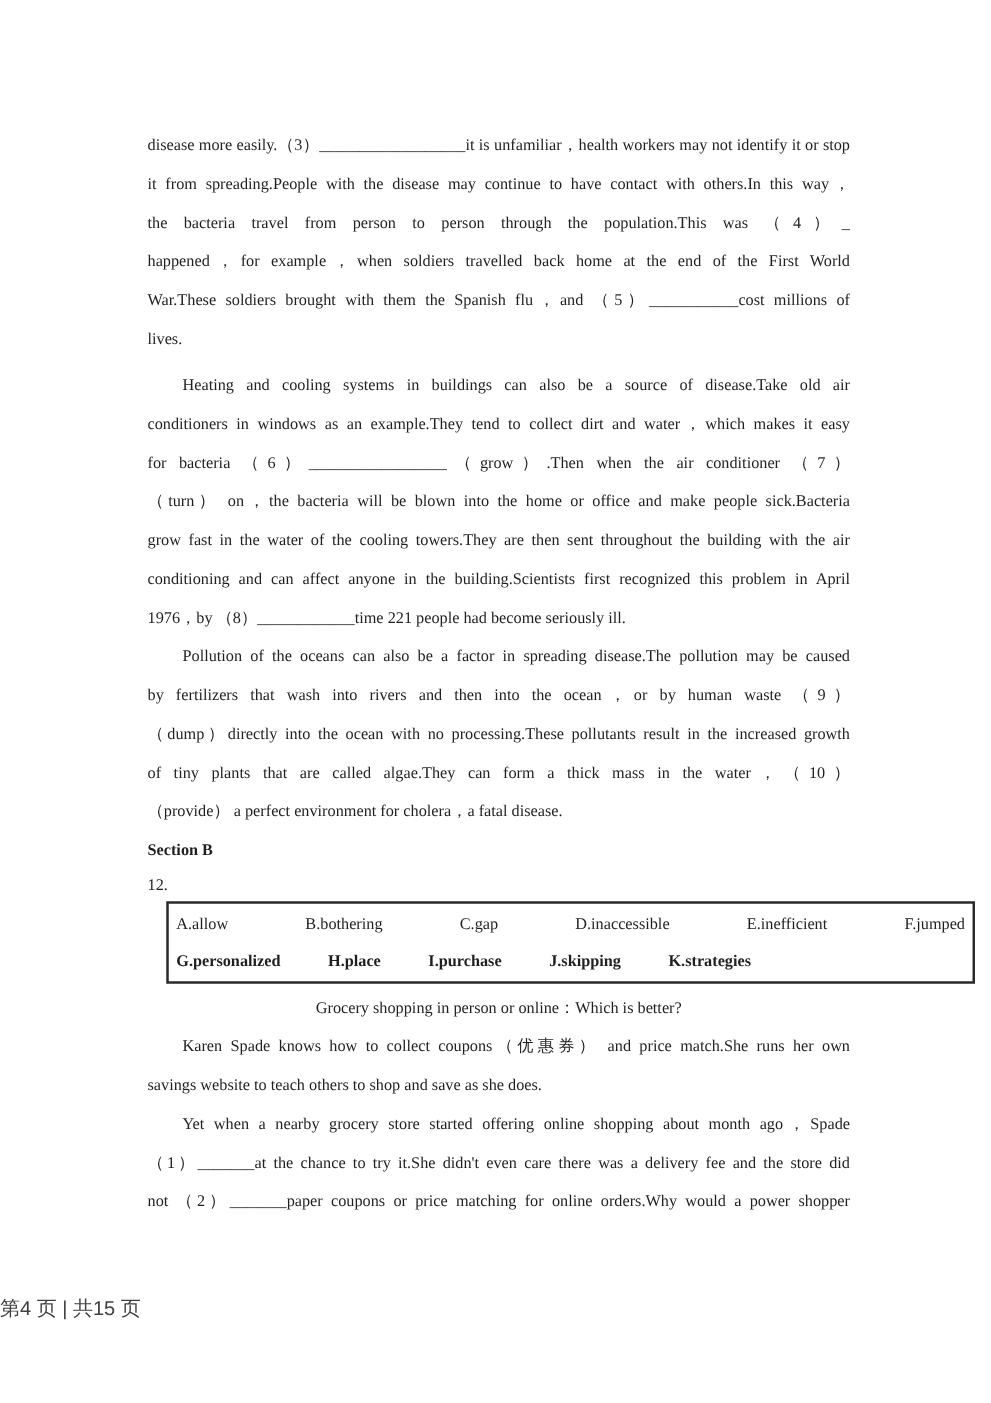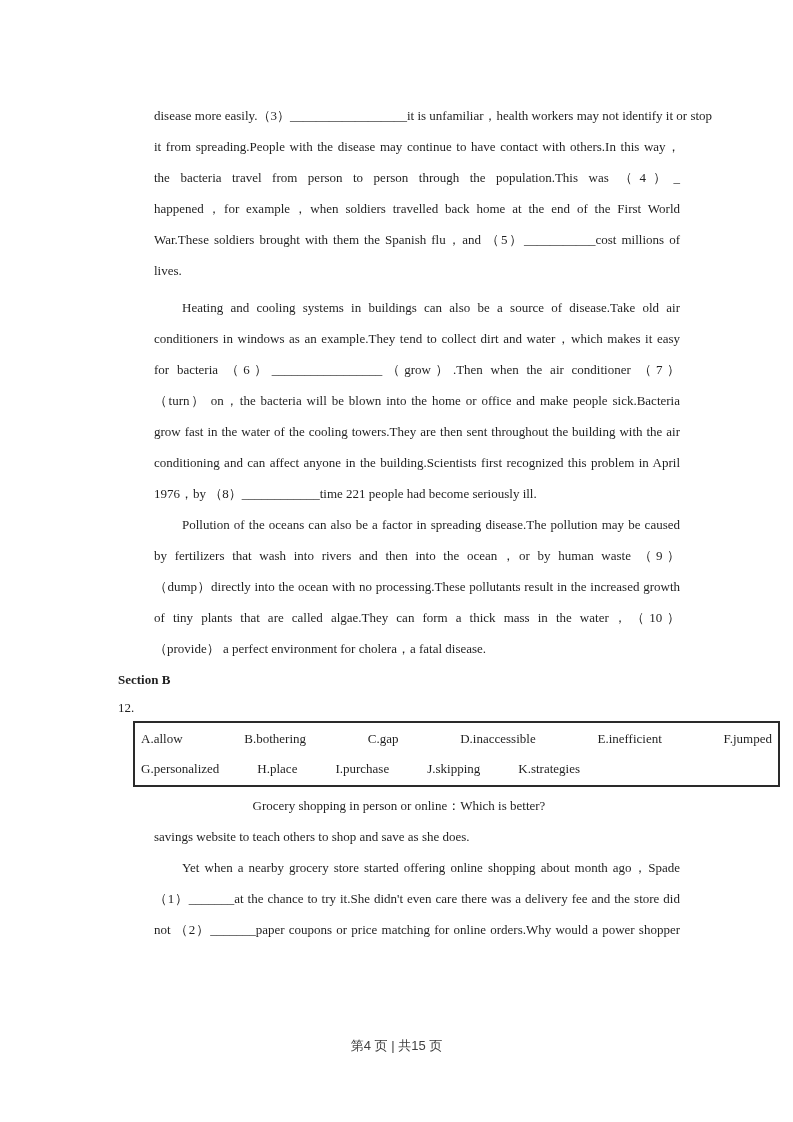--- a/index.html
+++ b/index.html
@@ -20,21 +20,20 @@
     position: absolute;
     left: 118px;
     top: 100px;
     width: 562px;
     font-size: 13px;
   }
   .line {
     line-height: 31px;
     height: 31px;
     white-space: nowrap;
-    margin-left: 36px;
   }
   .j {
     text-align: justify;
     text-align-last: justify;
   }
   .last {
     text-align: left;
   }
   .ind {
     text-indent: 28px;
@@ -56,34 +55,34 @@
     border: 2px solid #2a2a2a;
     padding: 1px 6px 1px 6px;
     margin-bottom: 3px;
   }
   .bank-row {
     display: flex;
     line-height: 30px;
     height: 30px;
   }
   .bank-row1 { justify-content: space-between; }
-  .bank-row2 { gap: 38px; }
+  .bank-row2 { gap: 38px; font-weight: bold; }
   .title-line {
     line-height: 31px;
     height: 31px;
     text-align: center;
   }
   .footer {
     position: absolute;
     left: 0;
     top: 1037px;
     width: 793px;
-    text-align: center;
+    text-align: left;
     font-family: "Liberation Sans", "DejaVu Sans", sans-serif;
-    font-size: 13px;
+    font-size: 16px;
     color: #3f3f3f;
   }
 </style>
 </head>
 <body>
 
 <div class="page">
   <div class="content">
 
     <div>
@@ -131,20 +130,21 @@
         <span>H.place</span>
         <span>I.purchase</span>
         <span>J.skipping</span>
         <span>K.strategies</span>
       </div>
     </div>
 
     <div class="title-line">Grocery shopping in person or online：Which is better?</div>
 
     <div>
+      <div class="line j ind">Karen Spade knows how to collect coupons（优惠券） and price match.She runs her own</div>
       <div class="line last">savings website to teach others to shop and save as she does.</div>
     </div>
 
     <div>
       <div class="line j ind">Yet when a nearby grocery store started offering online shopping about month ago，Spade</div>
       <div class="line j">（1）_______at the chance to try it.She didn't even care there was a delivery fee and the store did</div>
       <div class="line j">not （2）_______paper coupons or price matching for online orders.Why would a power shopper</div>
     </div>
 
   </div>

